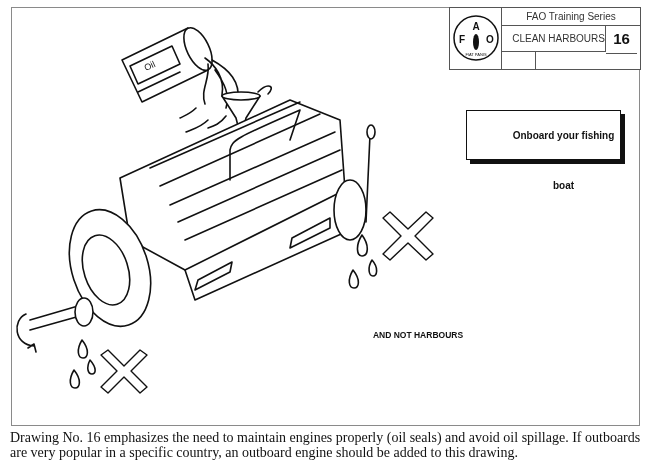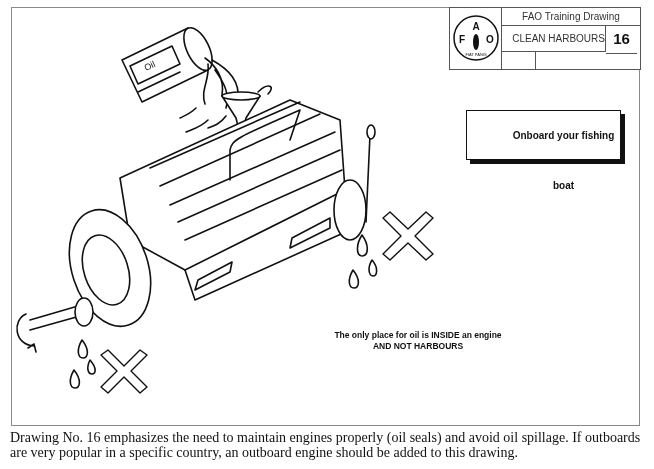--- a/index.html
+++ b/index.html
@@ -81,26 +81,25 @@
   <div class="tb-logo">
     <svg width="52" height="61" viewBox="0 0 52 61">
       <circle cx="26" cy="30" r="22" fill="none" stroke="#111" stroke-width="1.5"></circle>
       <text x="26" y="22" font-size="10" text-anchor="middle" font-family="Liberation Sans, sans-serif" font-weight="bold" fill="#111">A</text>
       <text x="12" y="35" font-size="10" text-anchor="middle" font-family="Liberation Sans, sans-serif" font-weight="bold" fill="#111">F</text>
       <text x="40" y="35" font-size="10" text-anchor="middle" font-family="Liberation Sans, sans-serif" font-weight="bold" fill="#111">O</text>
       <ellipse cx="26" cy="34" rx="3" ry="8" fill="#111"></ellipse>
       <text x="26" y="48" font-size="4" text-anchor="middle" font-family="Liberation Sans, sans-serif" fill="#111">FIAT PANIS</text>
     </svg>
   </div>
-  <div class="tb-series">FAO Training Drawing</div>
+  <div class="tb-series">FAO Training Series</div>
   <div class="tb-name">CLEAN HARBOURS</div>
   <div class="tb-num">16</div>
   <div class="tb-cell-a"></div>
 </div>
 
 <div class="onboard">Onboard your fishing boat</div>
 
 <div class="message">
-  <div>The only place for oil is INSIDE an engine</div>
   <div>AND NOT HARBOURS</div>
 </div>
 
 <div class="caption">Drawing No. 16 emphasizes the need to maintain engines properly (oil seals) and avoid oil spillage. If outboards are very popular in a specific country, an outboard engine should be added to this drawing.</div>
 
 </body></html>

